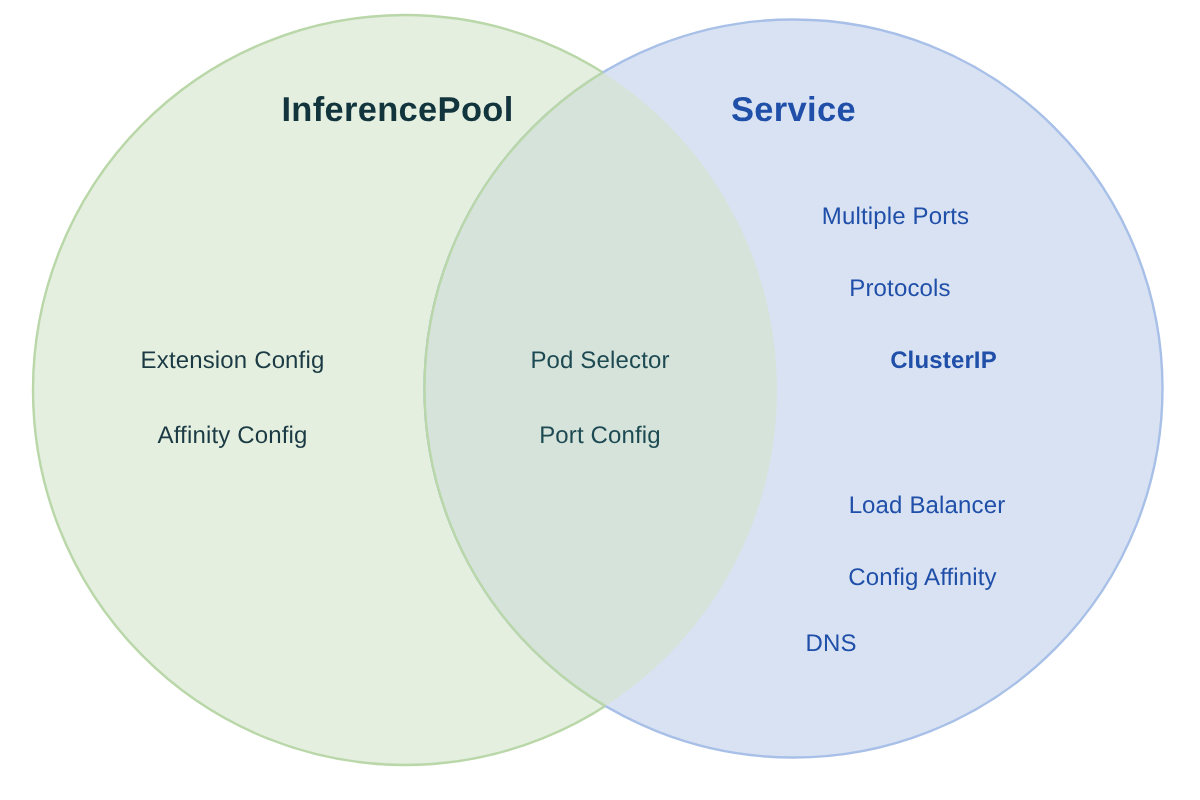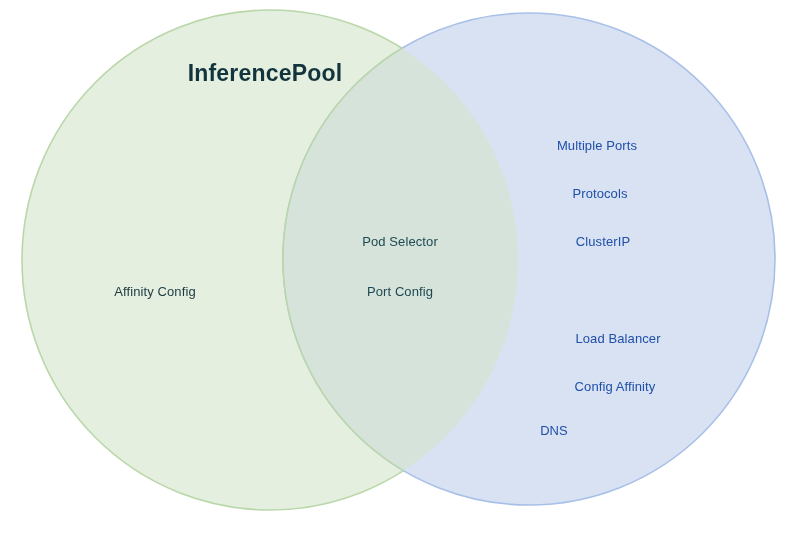--- a/index.html
+++ b/index.html
@@ -39,21 +39,21 @@
     white-space: nowrap;
     transform: translate(-50%, -50%);
     pointer-events: auto;
   }
   .title {
     font-size: 23px;
     font-weight: bold;
     letter-spacing: 0.2px;
   }
   .item {
-    font-size: 13px;
+    font-size: 16px;
     font-weight: normal;
     letter-spacing: 0.1px;
   }
   .t-pool  { color: #12343d; }
   .t-svc   { color: #1f4fa8; }
   .i-pool  { color: #1b3a44; }
   .i-inter { color: #1d4a52; }
   .i-svc   { color: #1f4fa8; }
 </style>
 </head>
@@ -74,33 +74,35 @@
 
     <g clip-path="url(#clip-left)">
       <ellipse cx="529" cy="259" rx="246" ry="246" fill="#d6e3da" stroke="#b9d7a8" stroke-width="1.6"></ellipse>
     </g>
   </svg>
 
   <div class="layer">
 
     <div class="lbl title t-pool" style="left:265px; top:73px;">InferencePool</div>
 
+    <div class="lbl title t-svc" style="left:529px; top:73px;">Service</div>
 
+    <div class="lbl item i-pool" style="left:155px; top:241px;">Extension Config</div>
 
     <div class="lbl item i-pool" style="left:155px; top:291px;">Affinity Config</div>
 
     <div class="lbl item i-inter" style="left:400px; top:241px;">Pod Selector</div>
 
     <div class="lbl item i-inter" style="left:400px; top:291px;">Port Config</div>
 
     <div class="lbl item i-svc" style="left:597px; top:145px;">Multiple Ports</div>
 
     <div class="lbl item i-svc" style="left:600px; top:193px;">Protocols</div>
 
-    <div class="lbl item i-svc" style="left:603px; top:241px;">ClusterIP</div>
+    <div class="lbl item i-svc" style="left:629px; top:241px;font-weight:bold;">ClusterIP</div>
 
 
     <div class="lbl item i-svc" style="left:618px; top:338px;">Load Balancer</div>
 
     <div class="lbl item i-svc" style="left:615px; top:386px;">Config Affinity</div>
 
     <div class="lbl item i-svc" style="left:554px; top:430px;">DNS</div>
 
   </div>
 </div>

